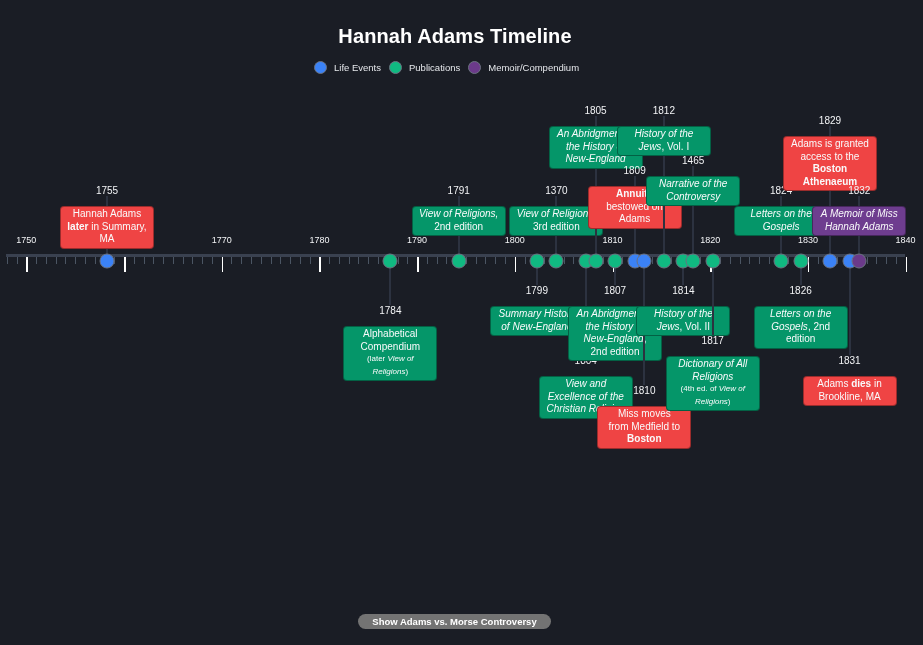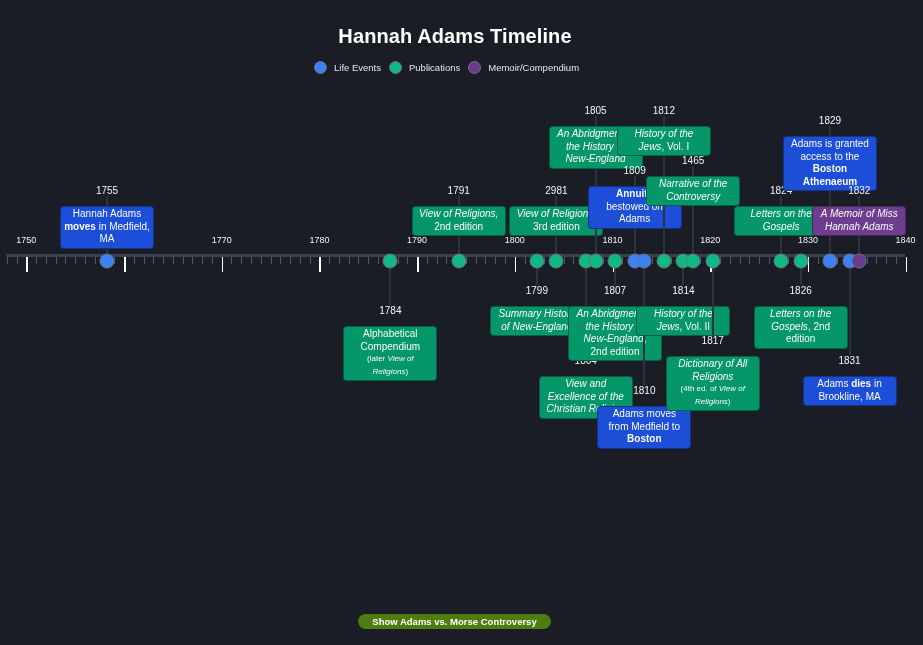--- a/index.html
+++ b/index.html
@@ -37,36 +37,36 @@
   .year {
     position: absolute; font-size: 10px; font-weight: normal; color: #f3f4f6;
     transform: translateX(-50%); white-space: nowrap; line-height: 12px;
   }
   .box {
     position: absolute; width: 94px; box-sizing: border-box;
     border-radius: 4px; border: 1px solid rgba(0,0,0,0.35);
     padding: 1px 2px 2px 2px; text-align: center; cursor: pointer;
     overflow: hidden;
   }
-  .box.life { background: #1d4ed8; }
+  .box.life { background: #ef4444; }
   .box.publication { background: #059669; }
   .box.memoir { background: #6e3d8f; }
   .line { font-size: 10px; line-height: 12.5px; white-space: nowrap; color: #f9fafb; }
   .line.small { font-size: 8px; }
   .seg-b { font-weight: bold; }
   .seg-i { font-style: italic; }
   .marker {
     position: absolute; width: 15px; height: 15px; border-radius: 50%;
     border: 1.5px solid #6b7280; box-sizing: border-box; cursor: pointer;
     transform: translate(-50%, -50%); z-index: 50;
   }
 
   .controversy-btn {
     position: absolute; left: 358px; top: 614px; width: 193px; height: 15px;
-    background: #4d7c0f; border-radius: 8px; border: none;
+    background: #737373; border-radius: 8px; border: none;
     color: #ffffff; font-size: 9.5px; font-weight: bold; text-align: center;
     line-height: 15px; cursor: pointer; padding: 0;
     font-family: "Liberation Sans", sans-serif;
   }
 </style>
 </head>
 <body>
 
 <div id="stage">
   <div class="title">Hannah Adams Timeline</div>
@@ -192,21 +192,21 @@
       <div class="axis-label" style="left: 807.9px;">1830</div>
       <div class="axis-label" style="left: 905.6px;">1840</div>
     </div>
 
   <div id="events">
       <div class="event-group" style="z-index: 10;">
         <div class="stem" style="left: 106px; top: 196px; height: 59px;"></div>
         <div class="year" style="left: 107px; top: 185px;">1755</div>
         <div class="box life" style="left: 60px; top: 206px;">
           <div class="line"><span>Hannah Adams</span></div>
-          <div class="line"><span class="seg-b ">moves</span><span> in Medfield,</span></div>
+          <div class="line"><span class="seg-b ">later</span><span> in Summary,</span></div>
           <div class="line"><span>MA</span></div>
         </div>
       </div>
       <div class="marker" style="left: 107px; top: 261px; background: rgb(59, 130, 246);"></div>
       <div class="event-group" style="z-index: 11;">
         <div class="stem" style="left: 389.33px; top: 262px; height: 43px;"></div>
         <div class="year" style="left: 390.33px; top: 305px;">1784</div>
         <div class="box publication" style="left: 343.33px; top: 326px;">
           <div class="line"><span>Alphabetical</span></div>
           <div class="line"><span>Compendium</span></div>
@@ -228,21 +228,21 @@
         <div class="stem" style="left: 535.88px; top: 262px; height: 23px;"></div>
         <div class="year" style="left: 536.88px; top: 285px;">1799</div>
         <div class="box publication" style="left: 489.88px; top: 306px;">
           <div class="line"><span class="seg-i">Summary History</span></div>
           <div class="line"><span class="seg-i">of New-England</span></div>
         </div>
       </div>
       <div class="marker" style="left: 536.88px; top: 261px; background: rgb(16, 185, 129);"></div>
       <div class="event-group" style="z-index: 14;">
         <div class="stem" style="left: 555.42px; top: 196px; height: 59px;"></div>
-        <div class="year" style="left: 556.42px; top: 185px;">2981</div>
+        <div class="year" style="left: 556.42px; top: 185px;">1370</div>
         <div class="box publication" style="left: 509.42px; top: 206px;">
           <div class="line"><span class="seg-i">View of Religions,</span></div>
           <div class="line"><span>3rd edition</span></div>
         </div>
       </div>
       <div class="marker" style="left: 556.42px; top: 261px; background: rgb(16, 185, 129);"></div>
       <div class="event-group" style="z-index: 15;">
         <div class="stem" style="left: 584.73px; top: 262px; height: 93px;"></div>
         <div class="year" style="left: 585.73px; top: 355px;">1804</div>
         <div class="box publication" style="left: 538.73px; top: 376px;">
@@ -280,21 +280,21 @@
           <div class="line"><span class="seg-b ">Annuity</span></div>
           <div class="line"><span>bestowed on</span></div>
           <div class="line"><span>Adams</span></div>
         </div>
       </div>
       <div class="marker" style="left: 634.58px; top: 261px; background: rgb(59, 130, 246);"></div>
       <div class="event-group" style="z-index: 19;">
         <div class="stem" style="left: 643.35px; top: 262px; height: 123px;"></div>
         <div class="year" style="left: 644.35px; top: 385px;">1810</div>
         <div class="box life" style="left: 597.35px; top: 406px;">
-          <div class="line"><span>Adams moves</span></div>
+          <div class="line"><span>Miss moves</span></div>
           <div class="line"><span>from Medfield to</span></div>
           <div class="line"><span class="seg-b ">Boston</span></div>
         </div>
       </div>
       <div class="marker" style="left: 644.35px; top: 261px; background: rgb(59, 130, 246);"></div>
       <div class="event-group" style="z-index: 20;">
         <div class="stem" style="left: 662.89px; top: 116px; height: 139px;"></div>
         <div class="year" style="left: 663.89px; top: 105px;">1812</div>
         <div class="box publication" style="left: 616.89px; top: 126px;">
           <div class="line"><span class="seg-i">History of the</span></div>

